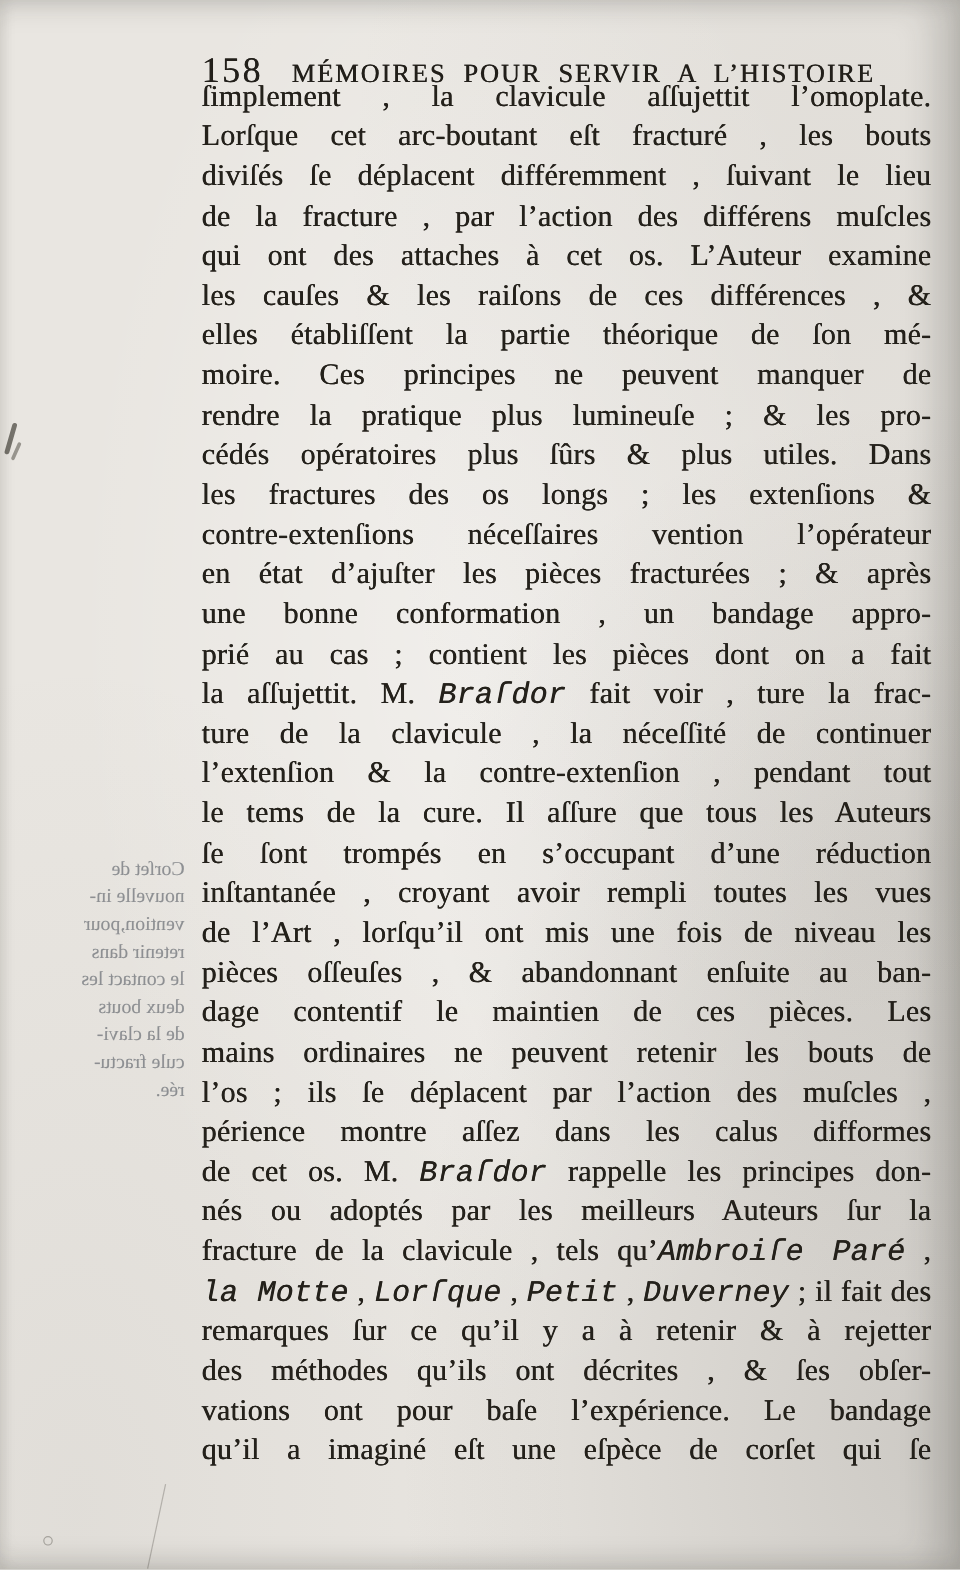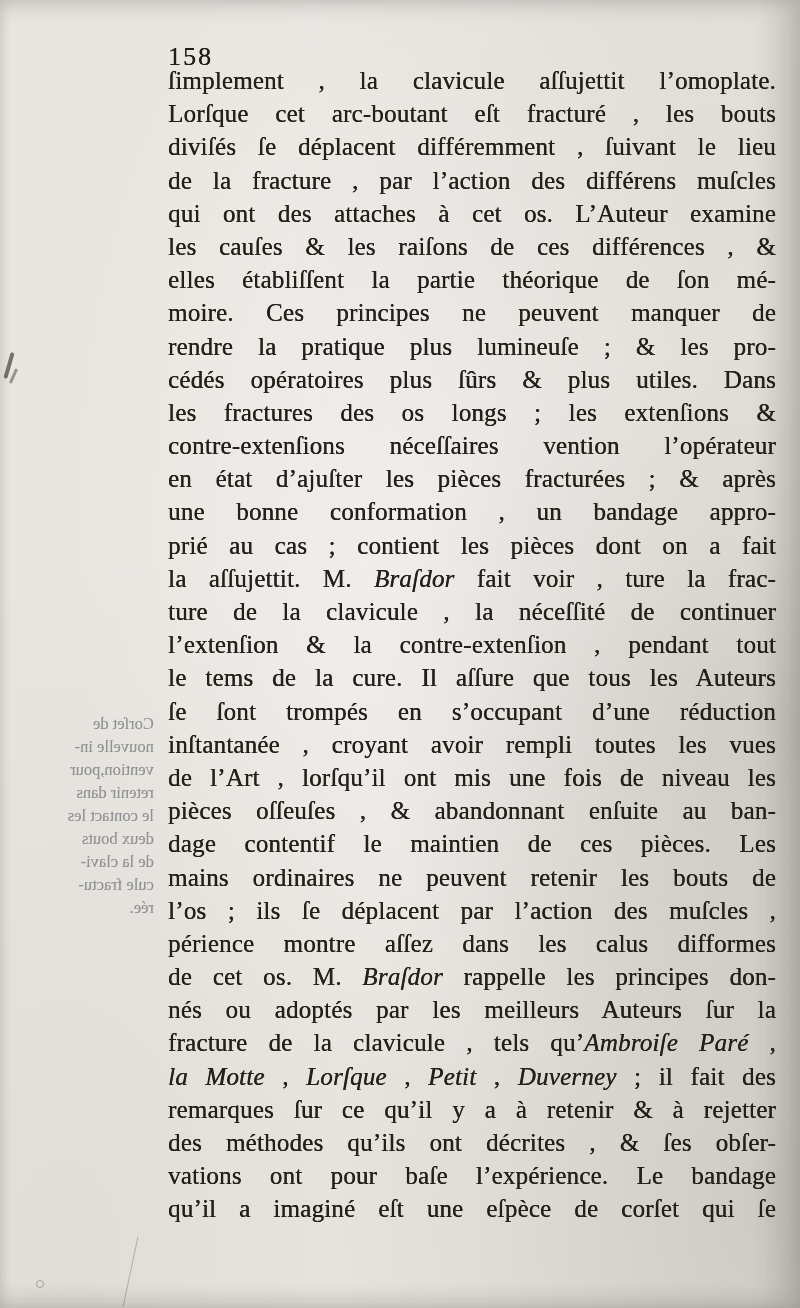--- a/index.html
+++ b/index.html
@@ -27,40 +27,40 @@
       inset 0 -8px 16px rgba(40,38,34,0.07),
       inset 0 6px 14px rgba(40,38,34,0.05),
       inset 4px 0 10px rgba(40,38,34,0.03);
   }
   .header {
     position:absolute; left:168px; top:42px; width:610px;
     display:flex; align-items:baseline;
     color:#221f1a;
   }
   .pagenum {
-    font-size:26px; letter-spacing:2px; margin-right:24px;
+    font-size:30px; letter-spacing:2px; margin-right:24px;
     text-shadow:0.3px 0 0 currentColor;
   }
   .running-title {
     font-size:22px; letter-spacing:1.6px; word-spacing:7px;
     text-shadow:0.35px 0 0 currentColor;
     white-space:nowrap;
   }
   .body-text {
     position:absolute; left:168px; top:64px; width:608px;
     color:#24211b;
   }
   .line {
     font-size:25px; line-height:33.2px; height:33.2px;
     text-align:justify; text-align-last:justify; text-justify:inter-word;
     letter-spacing:0.2px;
     text-shadow:0.3px 0 0 currentColor;
     white-space:normal; overflow:visible;
   }
-  .line .it { font-style:italic; }
+  .line .it { font-style:italic;font-family:Liberation Mono, monospace; }
   .margin-note {
     position:absolute; left:28px; top:712px; width:126px;
     transform:scaleX(-1);
     color:rgba(95,100,108,0.42);
     font-size:16.5px; line-height:23px;
     filter:blur(0.55px);
     text-shadow:0.2px 0 0 currentColor;
   }
   .margin-note .mline { white-space:nowrap; }
   .speck1 {
@@ -92,20 +92,21 @@
       <div class="mline">retenir dans</div>
       <div class="mline">le contact les</div>
       <div class="mline">deux bouts</div>
       <div class="mline">de la clavi-</div>
       <div class="mline">cule fractu-</div>
       <div class="mline">rée.</div>
     </div>
 
   <div class="header">
     <span class="pagenum">158</span>
+    <span class="running-title">MÉMOIRES POUR SERVIR A L’HISTOIRE</span>
   </div>
 
   <div class="body-text" id="body-text">
       <div class="line"><span>ſimplement , la clavicule aſſujettit l’omoplate.</span></div>
       <div class="line"><span>Lorſque cet arc-boutant eſt fracturé , les bouts</span></div>
       <div class="line"><span>diviſés ſe déplacent différemment , ſuivant le lieu</span></div>
       <div class="line"><span>de la fracture , par l’action des différens muſcles</span></div>
       <div class="line"><span>qui ont des attaches à cet os. L’Auteur examine</span></div>
       <div class="line"><span>les cauſes &amp; les raiſons de ces différences , &amp;</span></div>
       <div class="line"><span>elles établiſſent la partie théorique de ſon mé-</span></div>

